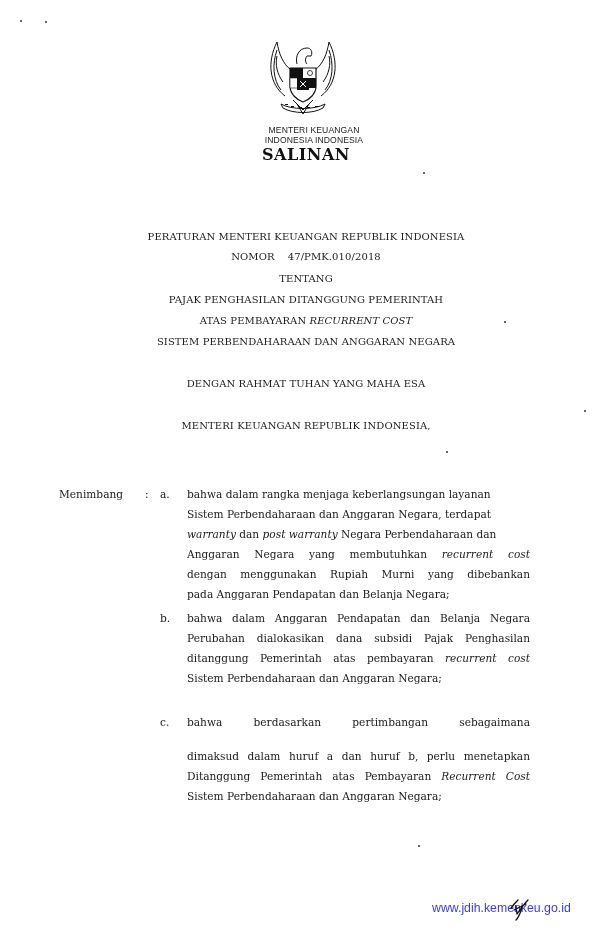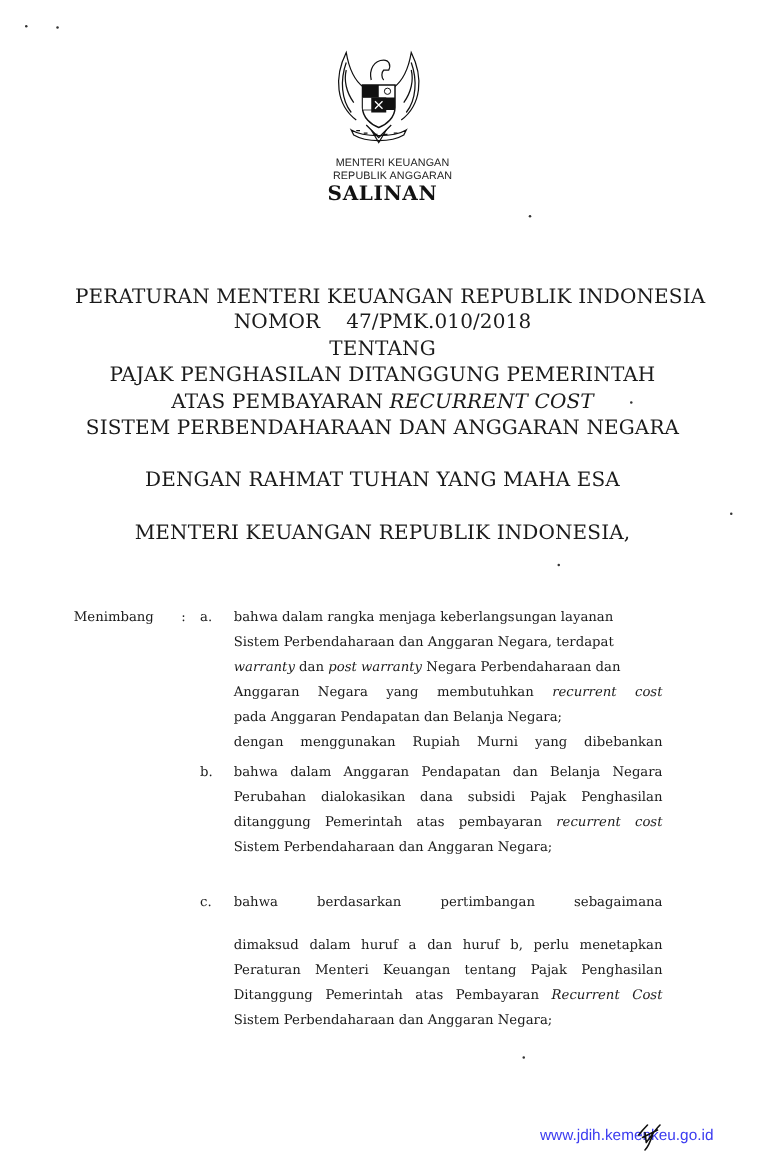--- a/index.html
+++ b/index.html
@@ -7,21 +7,21 @@
       width: 612px; height: 936px; background: #ffffff; position: relative;
       overflow: hidden; color: #1a1a1a;
       font-family: "DejaVu Serif", "Liberation Serif", serif;
     }
     .abs { position: absolute; }
     .emblem { left: 263px; top: 34px; width: 80px; height: 86px; }
     .lh { left: 208px; width: 212px; text-align: center;
       font-family: "Liberation Sans", "DejaVu Sans", sans-serif; font-size: 8.6px; line-height: 10px; color: #222; letter-spacing: 0.1px; }
     .salinan { left: 200px; width: 212px; top: 145px; text-align: center;
       font-family: "DejaVu Serif", serif; font-weight: bold; font-size: 16px; letter-spacing: 0.5px; color:#111; }
-    .title-line { left: 60px; width: 492px; text-align: center; font-size: 16px;
+    .title-line { left: 60px; width: 492px; text-align: center; font-size: 10px;
       font-family: "DejaVu Serif", serif; letter-spacing: 0.1px; line-height: 14px; white-space: nowrap; }
     .title-line i { font-style: italic; }
     .body-text { font-size: 10.6px; line-height: 20px; font-family: "DejaVu Serif", serif; }
     .label { left: 59px; top: 484px; }
     .colon { left: 145px; top: 484px; }
     .item-letter { left: 160px; }
     .para { left: 187px; width: 343px; text-align: justify; text-align-last: left; }
     .para i { font-style: italic; }
     .url { left: 432px; top: 901px; font-family: "Liberation Sans", "DejaVu Sans", sans-serif;
       font-size: 12.3px; color: #3b3bf0; }
@@ -60,21 +60,21 @@
     <g fill="#111">
       <rect x="22" y="70" width="3" height="1"></rect>
         <rect x="28" y="72" width="3" height="1"></rect>
       <rect x="36" y="73" width="3" height="1"></rect>
         <rect x="44" y="73" width="3" height="1"></rect>
       <rect x="52" y="72" width="3" height="1"></rect>
     </g>
   </svg>
 </div>
 <div class="abs lh" style="top:125px;">MENTERI KEUANGAN</div>
-<div class="abs lh" style="top:135px;">REPUBLIK ANGGARAN</div>
+<div class="abs lh" style="top:135px;">INDONESIA INDONESIA</div>
 <div class="abs salinan">SALINAN</div>
 
 <div class="abs title-line" style="top:230px;">PERATURAN MENTERI KEUANGAN REPUBLIK INDONESIA</div>
 <div class="abs title-line" style="top:250px;">
   <span>NOMOR</span>&nbsp;&nbsp;&nbsp;&nbsp;<span>47/PMK.010/2018</span>
 </div>
 <div class="abs title-line" style="top:272px;text-align:center;">TENTANG</div>
 <div class="abs title-line" style="top:293px;">PAJAK PENGHASILAN DITANGGUNG PEMERINTAH</div>
 <div class="abs title-line" style="top:314px;">
   <span>ATAS PEMBAYARAN </span><i>RECURRENT COST</i>
@@ -86,37 +86,36 @@
 
 <div class="abs body-text label">Menimbang</div>
 <div class="abs body-text colon">:</div>
 
 <div class="abs body-text item-letter" style="top:484px;">a.</div>
 <div class="abs body-text para" style="top:484px;">
   <div>bahwa dalam rangka menjaga keberlangsungan layanan</div>
   <div>Sistem Perbendaharaan dan Anggaran Negara, terdapat</div>
   <div><i>warranty</i><span> dan </span><i>post warranty</i><span> Negara Perbendaharaan dan</span></div>
   <div style="text-align:justify;text-align-last:justify;"><span>Anggaran Negara yang membutuhkan </span><i>recurrent cost</i></div>
+  <div style="text-align-last:justify;">dengan menggunakan Rupiah Murni yang dibebankan</div>
   <div>pada Anggaran Pendapatan dan Belanja Negara;</div>
-  <div style="text-align-last:justify;">dengan menggunakan Rupiah Murni yang dibebankan</div>
 </div>
 
 <div class="abs body-text item-letter" style="top:608px;">b.</div>
 <div class="abs body-text para" style="top:608px;">
   <div style="text-align-last:justify;">bahwa dalam Anggaran Pendapatan dan Belanja Negara</div>
   <div style="text-align-last:justify;">Perubahan dialokasikan dana subsidi Pajak Penghasilan</div>
   <div style="text-align-last:justify;"><span>ditanggung Pemerintah atas pembayaran </span><i>recurrent cost</i></div>
   <div>Sistem Perbendaharaan dan Anggaran Negara;</div>
 </div>
 
 <div class="abs body-text item-letter" style="top:712px;">c.</div>
 <div class="abs body-text para" style="top:712px;">
   <div style="text-align-last:justify;">bahwa berdasarkan pertimbangan sebagaimana</div>
   <div style="text-align-last:justify;margin-top:14px;">dimaksud dalam huruf a dan huruf b, perlu menetapkan</div>
-  <div style="text-align-last:justify;">Peraturan Menteri Keuangan tentang Pajak Penghasilan</div>
   <div style="text-align-last:justify;"><span>Ditanggung Pemerintah atas Pembayaran </span><i>Recurrent Cost</i></div>
   <div>Sistem Perbendaharaan dan Anggaran Negara;</div>
 </div>
 
 <div class="abs speck" style="left:20px;top:20px;"></div>
 <div class="abs speck" style="left:45px;top:21px;"></div>
 <div class="abs speck" style="left:423px;top:172px;"></div>
 <div class="abs speck" style="left:504px;top:321px;"></div>
 <div class="abs speck" style="left:584px;top:410px;"></div>
 <div class="abs speck" style="left:446px;top:451px;"></div>

